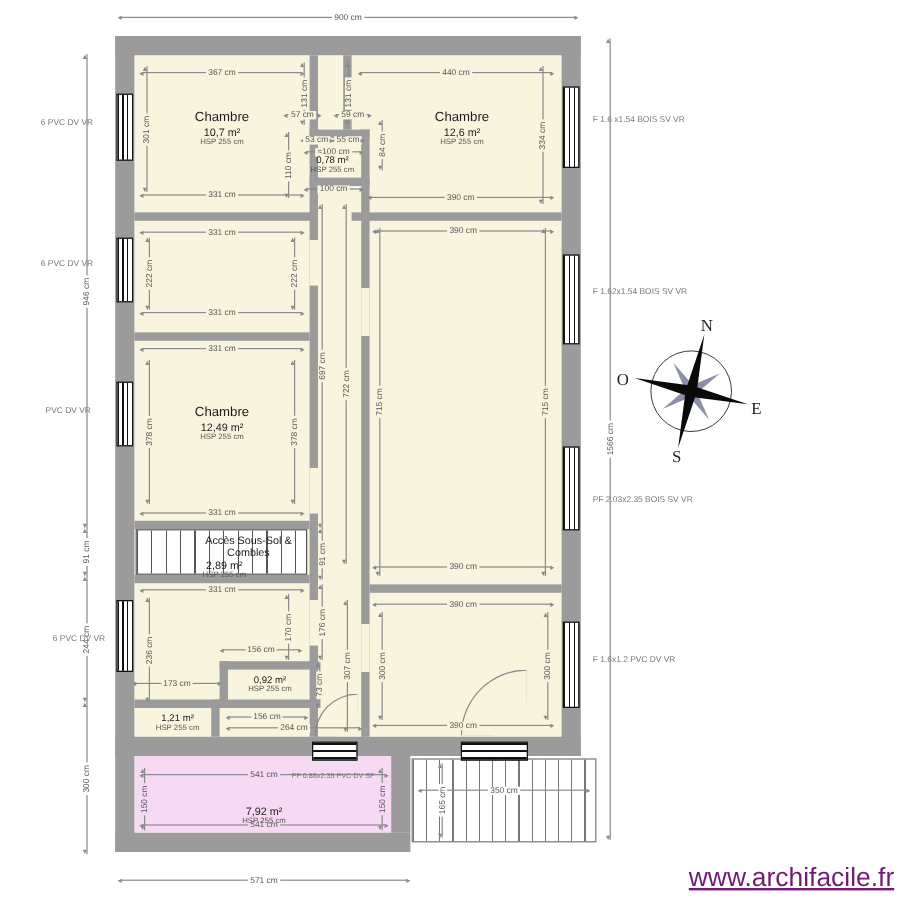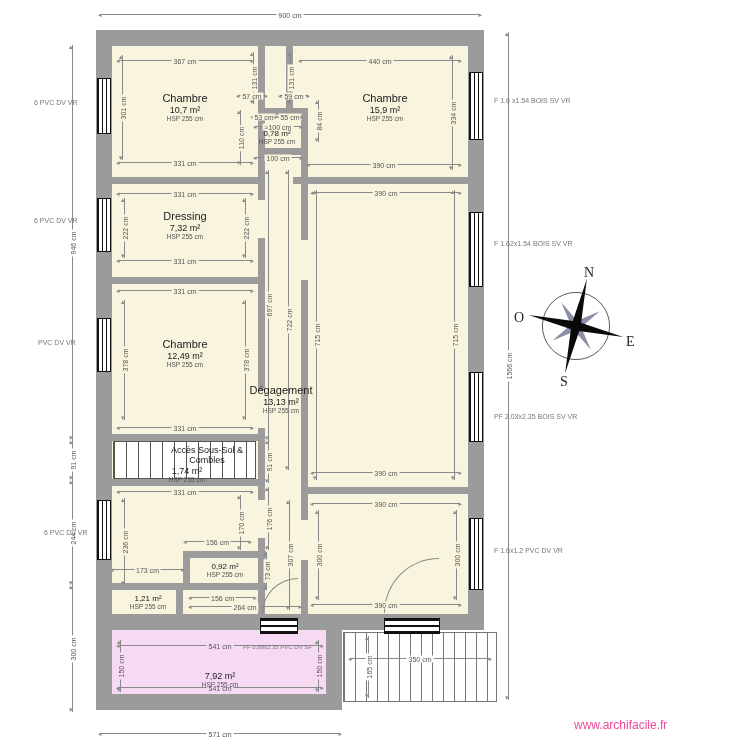--- a/index.html
+++ b/index.html
@@ -27,21 +27,21 @@
   .dim.v::after{content:"▾";position:absolute;bottom:-2px;left:-4px;font-size:7px;color:#8a8a8a;}
   .room{position:absolute;text-align:center;color:#1b1b1b;line-height:1.15;}
   .room .nm{font-size:11px;display:block;}
   .room .ar{font-size:9px;display:block;}
   .room .hsp{font-size:6.5px;color:#555;display:block;}
   .room.sm .nm{font-size:9px;padding-left:40px;}
   .room.xs .ar{font-size:8px;}
   .olab{position:absolute;font-size:7px;color:#777;white-space:nowrap;}
   #compass{position:absolute;left:520px;top:270px;width:112px;height:112px;}
   .cletter{position:absolute;font-family:"Liberation Serif",serif;font-size:14px;color:#222;}
-  #mark{position:absolute;left:574px;top:718px;font-size:12px;color:#ec4899;}
+  #mark{position:absolute;left:574px;top:718px;font-size:22px;color:#701a75;text-decoration:underline;}
 </style>
 </head>
 <body>
 
 <div id="stage">
 
   <div class="floor" style="left:112px;top:46px;width:356px;height:568px"></div>
   <div class="floor pink" style="left:112px;top:630px;width:214px;height:64px"></div>
 
   <div class="wall" style="left:96px;top:30px;width:388px;height:16px"></div>
@@ -272,45 +272,35 @@
       <span class="lbl w">165 cm</span>
     </div>
 
   <div class="room" style="left:125px;top:92px;width:120px">
       <span class="nm">Chambre</span>
       <span class="ar">10,7 m²</span>
       <span class="hsp">HSP 255 cm</span>
     </div>
   <div class="room" style="left:325px;top:92px;width:120px">
       <span class="nm">Chambre</span>
-      <span class="ar">15,9 m²</span>
+      <span class="ar">12,6 m²</span>
       <span class="hsp">HSP 255 cm</span>
     </div>
   <div class="room xs" style="left:247px;top:129px;width:60px">
       <span class="ar">0,78 m²</span>
-      <span class="hsp">HSP 255 cm</span>
-    </div>
-  <div class="room" style="left:125px;top:210px;width:120px">
-      <span class="nm">Dressing</span>
-      <span class="ar">7,32 m²</span>
       <span class="hsp">HSP 255 cm</span>
     </div>
   <div class="room" style="left:125px;top:338px;width:120px">
       <span class="nm">Chambre</span>
       <span class="ar">12,49 m²</span>
       <span class="hsp">HSP 255 cm</span>
     </div>
-  <div class="room" style="left:231px;top:384px;width:100px">
-      <span class="nm">Dégagement</span>
-      <span class="ar">13,13 m²</span>
-      <span class="hsp">HSP 255 cm</span>
-    </div>
   <div class="room sm" style="left:112px;top:445px;width:150px">
       <span class="nm">Accès Sous-Sol &amp; Combles</span>
-      <span class="ar">1,74 m²</span>
+      <span class="ar">2,89 m²</span>
       <span class="hsp">HSP 255 cm</span>
     </div>
   <div class="room xs" style="left:190px;top:562px;width:70px">
       <span class="ar">0,92 m²</span>
       <span class="hsp">HSP 255 cm</span>
     </div>
   <div class="room xs" style="left:113px;top:594px;width:70px">
       <span class="ar">1,21 m²</span>
       <span class="hsp">HSP 255 cm</span>
     </div>

